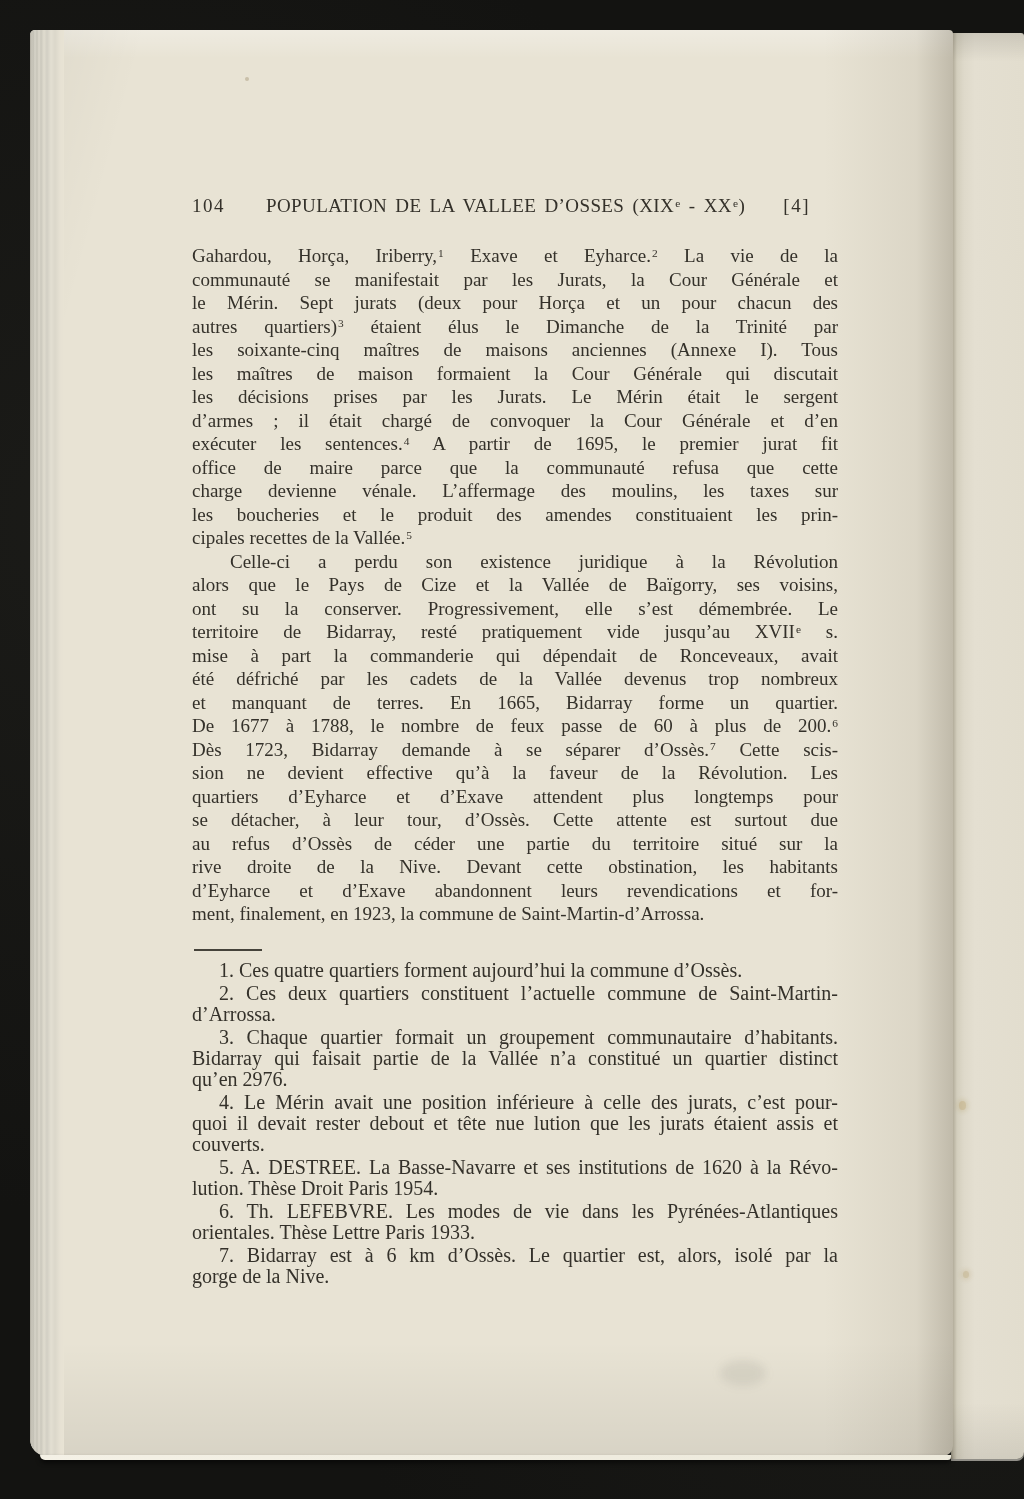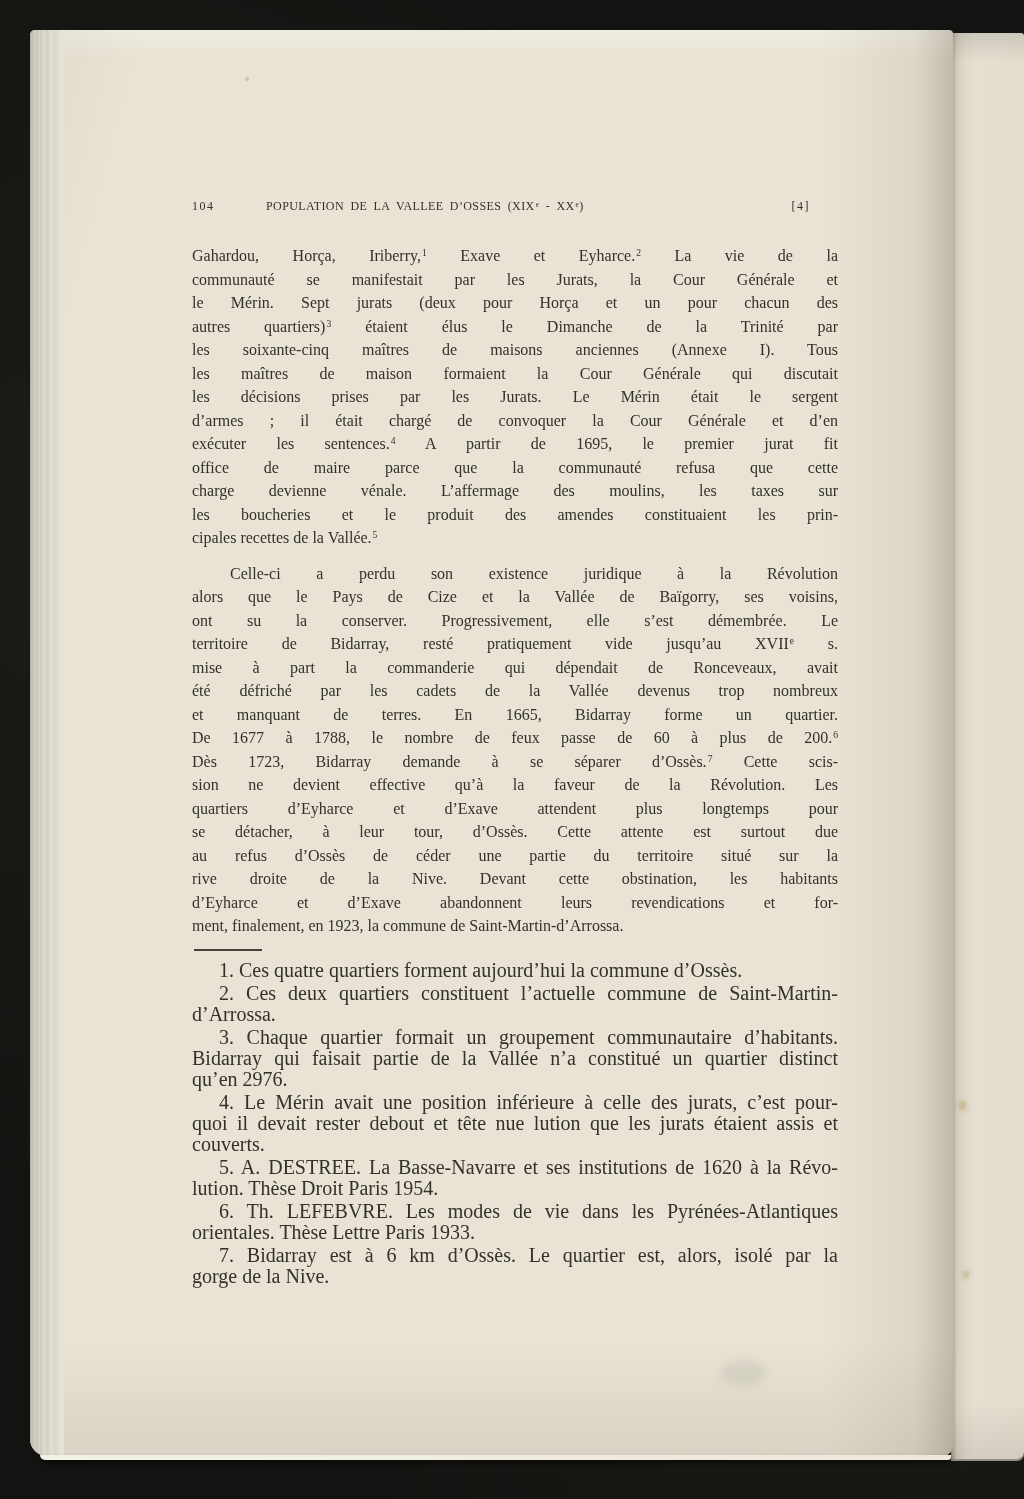--- a/index.html
+++ b/index.html
@@ -83,32 +83,32 @@
     color: #34312a;
   }
 
   .header {
     position: absolute;
     top: 165px; left: 0;
     width: 618px;
     padding-right: 28px;
     display: flex;
     align-items: baseline;
-    font-size: 12px;
+    font-size: 19px;
     line-height: 22px;
   }
   .pnum { width: 74px; letter-spacing: 1.5px; }
   .rtitle { flex: 1; text-align: left; letter-spacing: 0.4px; word-spacing: 3px; white-space: nowrap; }
   .bracket { letter-spacing: 1.5px; }
 
   .body-text { position: absolute; top: 214px; left: 0; width: 646px; }
-  .body-text .para + .para { margin-top: 12px; }
+  .body-text .para + .para { margin-top: 0; }
   .tline { text-align: justify; text-align-last: justify; }
   .tline.last { text-align-last: left; }
-  .body-text .tline { font-size: 16px; line-height: 23.5px; }
+  .body-text .tline { font-size: 19px; line-height: 23.5px; }
   .body-text .tline.first { text-indent: 38px; }
 
   sup { font-size: 0.60em; line-height: 0; vertical-align: baseline;
         position: relative; top: -0.48em; margin-left: 1px; }
 
   .rule {
     position: absolute;
     top: 919px; left: 2px;
     width: 68px; height: 2px;
     background: #45423a;

